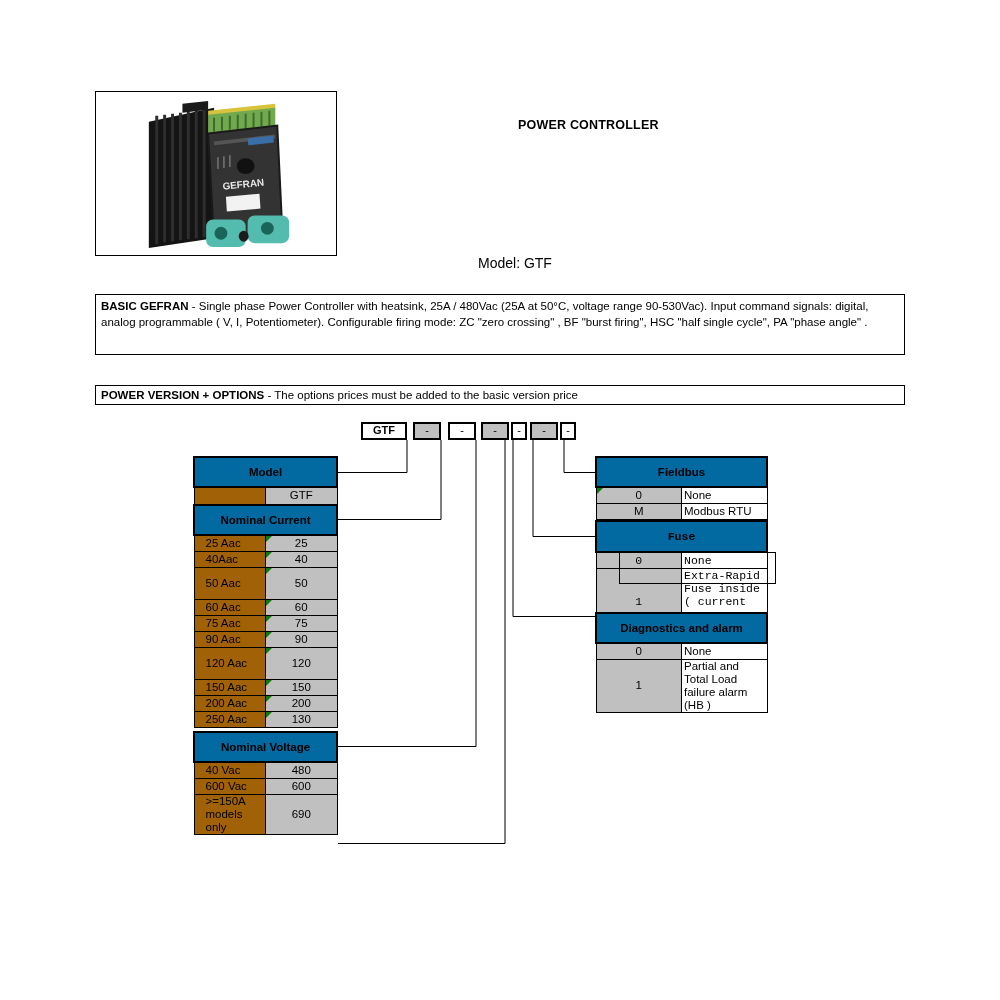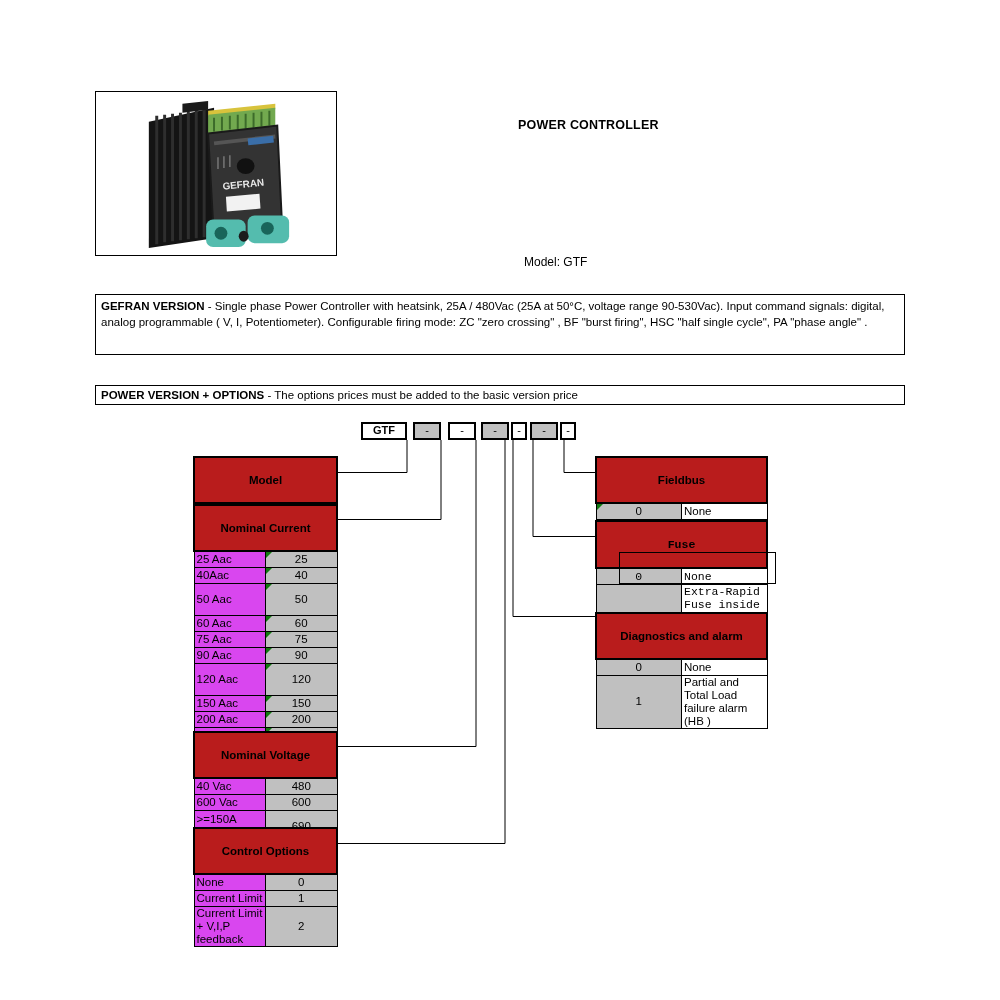--- a/index.html
+++ b/index.html
@@ -11,21 +11,21 @@
   
   .product-frame {
     position:absolute; left:95px; top:91px; width:242px; height:165px;
     border:1px solid #000; background:#fff;
   }
   .heading {
     position:absolute; left:478px; top:118px; font-size:12.5px; font-weight:bold;
     letter-spacing:0.2px;
     padding-left:40px;
   }
-  .model-line { position:absolute; left:478px; top:255px; font-size:12px;margin-left:46px; }
+  .model-line { position:absolute; left:478px; top:255px; font-size:14px; }
   
   .desc-box {
     position:absolute; left:95px; width:810px; border:1px solid #000;
     font-size:11.5px; line-height:15.5px; padding:4px 5px; background:#fff;
   }
   .desc-box.basic { top:294px; height:61px; }
   .desc-box.options { top:385px; height:20px; padding:2px 5px; line-height:15px; }
   .desc-box b { font-weight:bold; }
   
   .code-box {
@@ -33,29 +33,29 @@
     font-size:11px; line-height:13px; text-align:center; background:#fff;
   }
   .code-box.gray { background:#c0c0c0; }
   .code-box.first { font-weight:bold; }
   
   .connectors { position:absolute; left:0; top:0; width:1000px; height:1000px; pointer-events:none; }
   .connectors polyline { fill:none; stroke:#000; stroke-width:1; }
   
   table { border-collapse:collapse; position:absolute; table-layout:fixed; }
   th {
-    border:2px solid #000; background:#b91c1c; font-size:11.5px; font-weight:bold;
-    height:14px; text-align:center; padding:16px 2px;
+    border:2px solid #000; background:#0369a1; font-size:11.5px; font-weight:bold;
+    height:14px; text-align:center; padding:8px 2px;
   }
   td { border:1px solid #000; font-size:11.5px; line-height:13px; padding:0 2px; }
   tr { height:16px; }
   tr.h32 { height:32px; }
   tr.h17 { height:17px; }
   .ltable { left:193px; width:145px; }
-  .ltable td.lbl { width:112px; background:#d946ef; }
+  .ltable td.lbl { width:112px; background:#a16207;padding-left:11px; }
   .ltable td.code { width:32px; background:#c0c0c0; text-align:center; position:relative; }
   .rtable { left:595px; width:173px; }
   .rtable td.code { width:20px; background:#c0c0c0; text-align:center; position:relative; }
   .rtable td.lbl { width:153px; background:#fff; }
   .t-model { top:456px; }
   .t-current { top:504px; }
   .t-voltage { top:731px; }
   .t-control { top:827px; }
   .t-fieldbus { top:456px; }
   .t-fuse { top:520px;font-family:Liberation Mono, monospace; }
@@ -97,21 +97,21 @@
       <rect x="152" y="125" width="42" height="28" rx="7" fill="#54bcae"></rect>
       <circle cx="125" cy="143" r="6.5" fill="#19655a"></circle>
       <circle cx="172" cy="138" r="6.5" fill="#19655a"></circle>
       <ellipse cx="148" cy="146" rx="5" ry="5.5" fill="#1c1c1c"></ellipse>
     </svg>
   </div>
 
   <div class="heading">POWER CONTROLLER</div>
   <div class="model-line">Model: GTF</div>
 
-  <div class="desc-box basic"><b>GEFRAN VERSION</b><span> - Single phase Power Controller with heatsink, 25A / 480Vac (25A at 50°C, voltage range 90-530Vac). Input command signals: digital, analog programmable ( V, I, Potentiometer). Configurable firing mode:  ZC "zero crossing" , BF "burst firing", HSC "half single cycle", PA "phase angle" .</span></div>
+  <div class="desc-box basic"><b>BASIC GEFRAN</b><span> - Single phase Power Controller with heatsink, 25A / 480Vac (25A at 50°C, voltage range 90-530Vac). Input command signals: digital, analog programmable ( V, I, Potentiometer). Configurable firing mode:  ZC "zero crossing" , BF "burst firing", HSC "half single cycle", PA "phase angle" .</span></div>
 
   <div class="desc-box options"><b>POWER VERSION + OPTIONS</b><span> - The options prices must be added to the basic version price</span></div>
 
   <div class="code-box first" style="left:361px;width:46px;">GTF</div>
   <div class="code-box gray" style="left:413px;width:28px;">-</div>
   <div class="code-box" style="left:448px;width:28px;">-</div>
   <div class="code-box gray" style="left:481px;width:28px;">-</div>
   <div class="code-box" style="left:511px;width:16px;">-</div>
   <div class="code-box gray" style="left:530px;width:28px;">-</div>
   <div class="code-box" style="left:560px;width:16px;">-</div>
@@ -199,39 +199,20 @@
           <td class="lbl">600 Vac</td>
           <td class="code">600</td>
         </tr>
     <tr class="h32">
           <td class="lbl">&gt;=150A models only</td>
           <td class="code">690</td>
         </tr>
   </tbody>
     </table>
 
-  <table class="ltable t-control">
-    <tbody>
-        <tr>
-          <th colspan="2">Control Options</th>
-        </tr>
-    <tr>
-          <td class="lbl">None</td>
-          <td class="code">0</td>
-        </tr>
-    <tr>
-          <td class="lbl">Current Limit</td>
-          <td class="code">1</td>
-        </tr>
-    <tr class="h32">
-          <td class="lbl">Current Limit + V,I,P feedback</td>
-          <td class="code">2</td>
-        </tr>
-  </tbody>
-    </table>
 
   <table class="rtable t-fieldbus">
     <tbody>
         <tr>
           <th colspan="2">Fieldbus</th>
         </tr>
     <tr>
           <td class="code"><span class="corner"></span><span>0</span></td>
           <td class="lbl">None</td>
         </tr>

